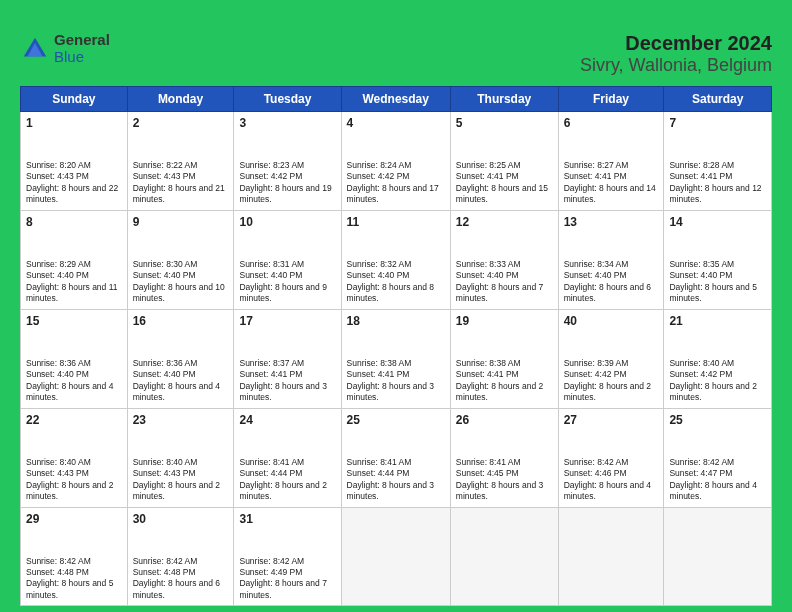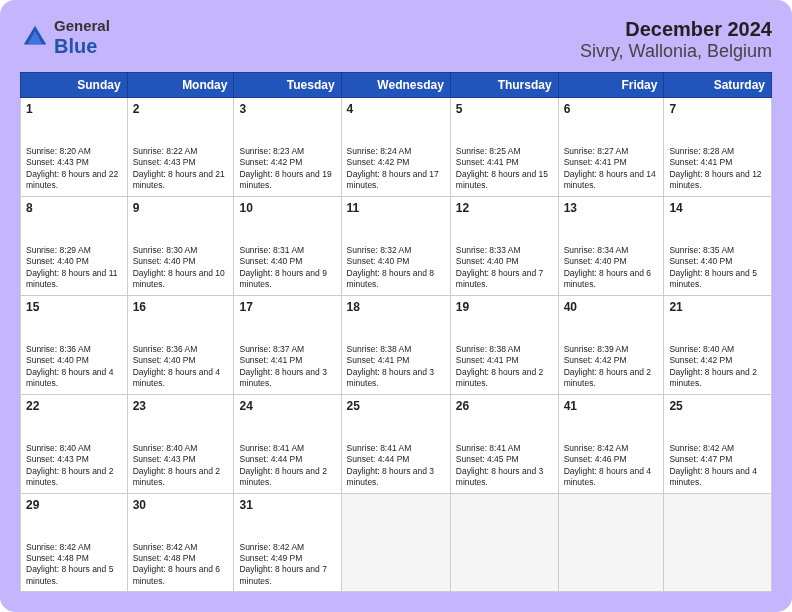--- a/index.html
+++ b/index.html
@@ -6,23 +6,22 @@
     body {
       font-family: Arial, sans-serif;
       background: #fff;
       width: 792px;
       height: 612px;
       overflow: hidden;
     }
     .page {
       width: 792px;
       height: 612px;
-      background: #c4b5fd;
-      padding: 18px 20px 12px 20px;
-      border-radius: 15px;
+      background: #22c55e;
+      padding: 32px 20px 12px 20px;
     }
     .header {
       display: flex;
       justify-content: space-between;
       align-items: flex-start;
       margin-bottom: 10px;
     }
     .logo {
       display: flex;
       align-items: center;
@@ -32,22 +31,22 @@
       display: flex;
       flex-direction: column;
       line-height: 1.1;
     }
     .logo-general {
       font-size: 15px;
       font-weight: bold;
       color: #333;
     }
     .logo-blue {
-      font-size: 20px;
-      font-weight: bold;
+      font-size: 15px;
+      font-weight: normal;
       color: #2255aa;
     }
     .logo-icon {
       width: 30px;
       height: 30px;
     }
     .title-block {
       text-align: right;
     }
     .month-title {
@@ -62,21 +61,21 @@
     .calendar {
       width: 100%;
       border-collapse: collapse;
     }
     .calendar th {
       background: #2255bb;
       color: #fff;
       font-size: 12px;
       font-weight: bold;
       padding: 5px 6px;
-      text-align: right;
+      text-align: center;
       border: 1px solid #1a3d8f;
     }
     .calendar td {
       vertical-align: top;
       border: 1px solid #ccc;
       padding: 4px 5px;
       font-size: 9px;
       color: #222;
       background: #fff;
       width: 113px;
@@ -341,21 +340,21 @@
         </td>
           <td>
           <span class="day-num">26</span>
           <div class="day-info">
             Sunrise: 8:41 AM<br>
             Sunset: 4:45 PM<br>
             Daylight: 8 hours and 3 minutes.
           </div>
         </td>
           <td>
-          <span class="day-num">41</span>
+          <span class="day-num">27</span>
           <div class="day-info">
             Sunrise: 8:42 AM<br>
             Sunset: 4:46 PM<br>
             Daylight: 8 hours and 4 minutes.
           </div>
         </td>
           <td>
           <span class="day-num">25</span>
           <div class="day-info">
             Sunrise: 8:42 AM<br>

